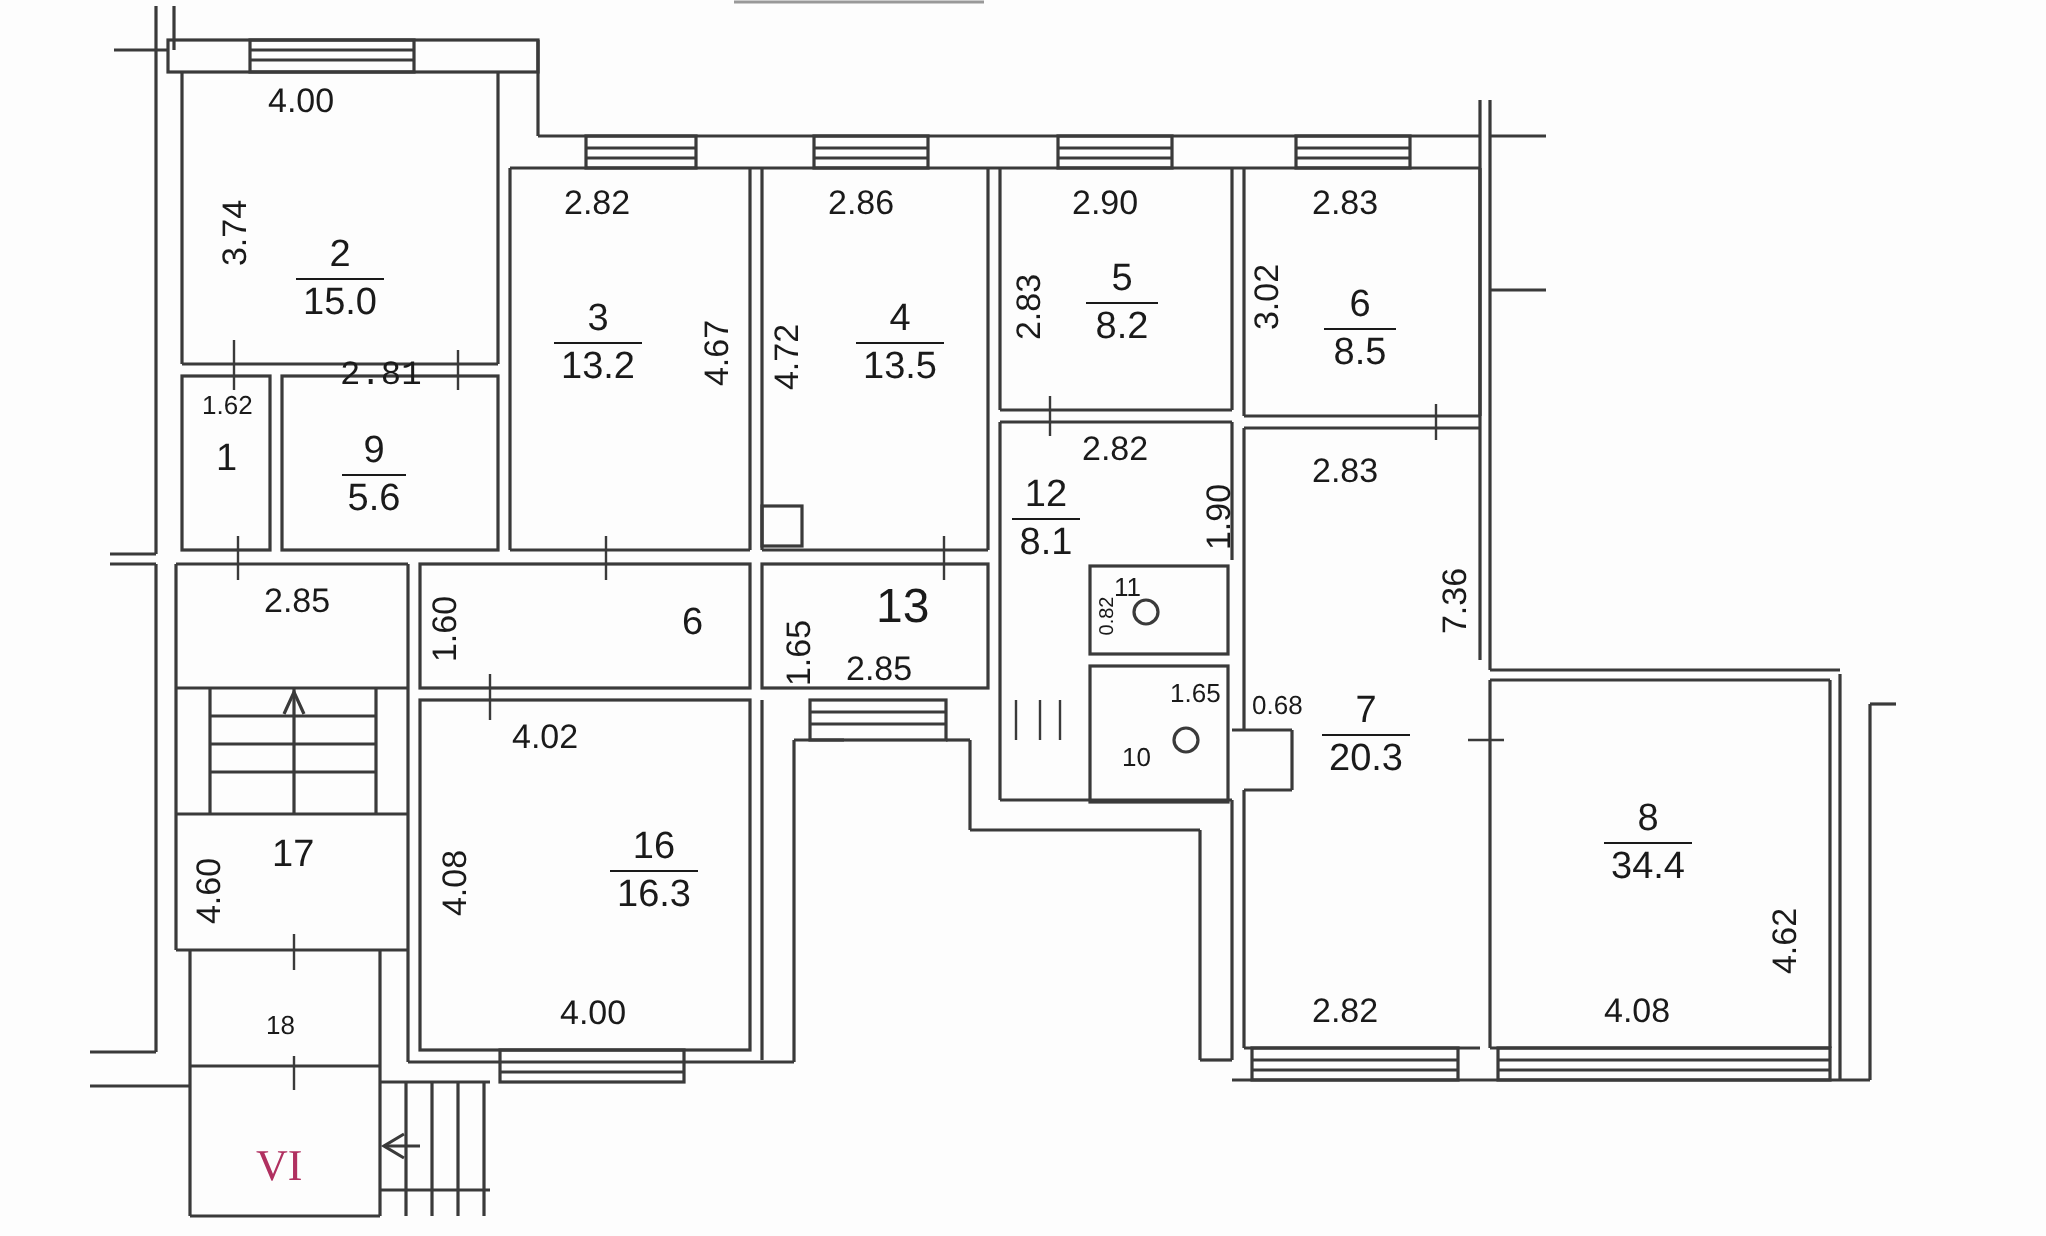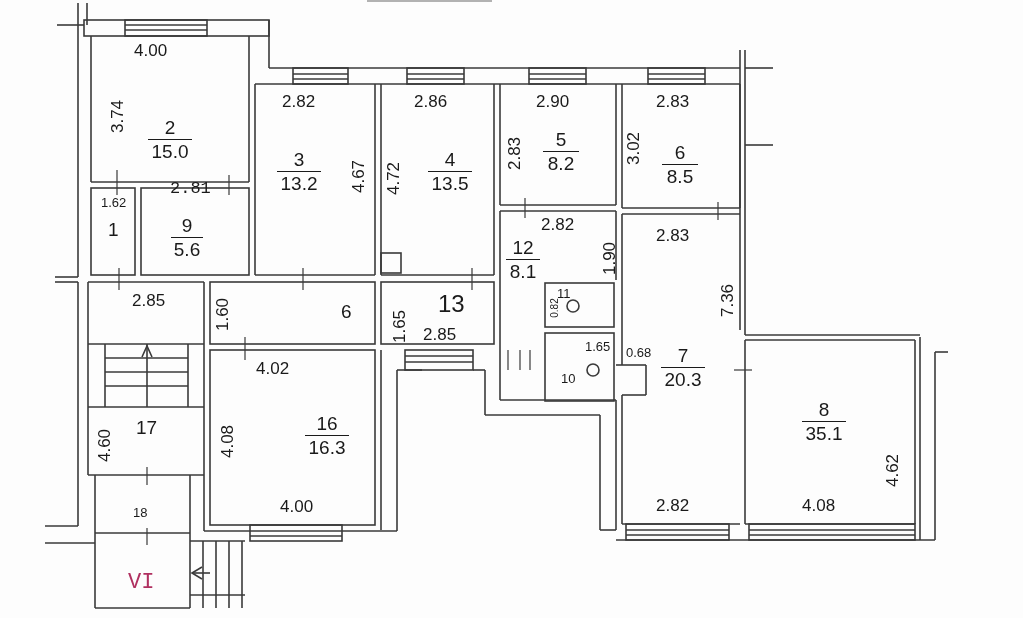--- a/index.html
+++ b/index.html
@@ -5,21 +5,21 @@
   html,body{margin:0;padding:0;background:#fdfdfd;}
   body{width:1023px;height:618px;position:relative;overflow:hidden;font-family:"Liberation Sans",sans-serif;color:#1a1a1a;}
   svg{position:absolute;left:0;top:0;}
   .lbl{position:absolute;font-size:17px;line-height:1;white-space:nowrap;}
   .num{position:absolute;text-align:center;font-size:19px;line-height:1;}
   .num .id{display:block;padding-bottom:2px;border-bottom:1px solid #1a1a1a;}
   .num .area{display:block;padding-top:2px;}
   .vert{transform:rotate(-90deg);transform-origin:center center;}
   .small{font-size:13px;}
   .tiny{font-size:10px;}
-  .roman{position:absolute;font-size:22px;color:#b03060;font-family:Liberation Mono, monospace;}
+  .roman{position:absolute;font-size:22px;color:#b03060;font-family:Liberation Serif, serif;}
 </style>
 </head>
 <body>
 
 <svg width="1023" height="618" viewBox="0 0 1023 618">
   <g fill="none" stroke="#3a3a3a" stroke-width="1.6">
 
     <line x1="367" y1="1" x2="492" y2="1" stroke="#999"></line>
 
     <line x1="78" y1="3" x2="78" y2="277"></line>
@@ -246,21 +246,21 @@
 <div class="lbl vert" style="left:711px;top:292px;">7.36</div>
 <div class="lbl small" style="left:626px;top:346px;">0.68</div>
 <div class="num" style="left:661px;top:346px;width:44px;">
   <span class="id">7</span>
   <span class="area">20.3</span>
 </div>
 <div class="lbl" style="left:656px;top:497px;">2.82</div>
 
 <div class="num" style="left:802px;top:400px;width:44px;">
   <span class="id">8</span>
-  <span class="area">35.1</span>
+  <span class="area">34.4</span>
 </div>
 <div class="lbl" style="left:802px;top:497px;">4.08</div>
 <div class="lbl vert" style="left:876px;top:462px;">4.62</div>
 
 <div class="lbl" style="left:132px;top:292px;">2.85</div>
 <div class="lbl" style="left:136px;top:418px;font-size:19px;">17</div>
 <div class="lbl vert" style="left:88px;top:437px;">4.60</div>
 
 <div class="lbl" style="left:133px;top:506px;font-size:13px;">18</div>
 <div class="roman" style="left:128px;top:570px;">VI</div>

